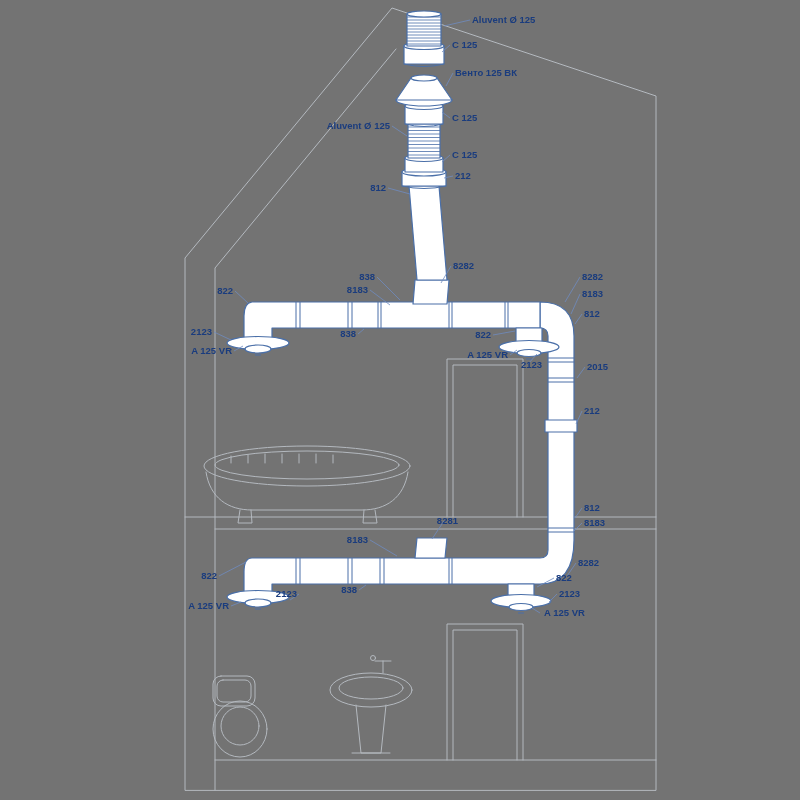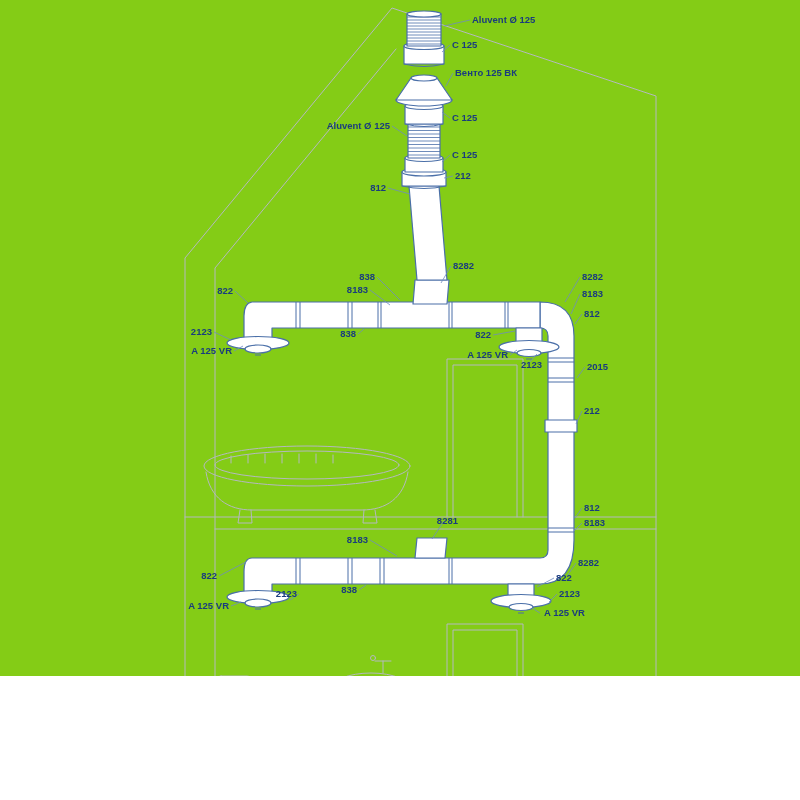--- a/index.html
+++ b/index.html
@@ -1,16 +1,16 @@
 <!DOCTYPE html>
 <html><head>
 <meta charset="utf-8">
 <style>
   html,body{margin:0;padding:0;background:#fff;}
-  .stage{position:relative;width:800px;height:676px;background:#84cc16;font-family:"Liberation Sans",sans-serif;}
+  .stage{position:relative;width:800px;height:800px;background:#737373;font-family:"Liberation Sans",sans-serif;}
   svg{display:block;}
   .house{stroke:#b4b9bf;stroke-width:1;fill:none;stroke-linecap:round;}
   .duct{stroke:#4a6fa8;stroke-width:1.2;fill:#fff;stroke-linejoin:round;}
   .ductline{stroke:#4a6fa8;stroke-width:1;fill:none;}
   .rib{stroke:#4a6fa8;stroke-width:0.8;fill:none;}
   .leader{stroke:#6f8cc0;stroke-width:0.8;fill:none;}
   .lbl{fill:#1a3c7e;font:600 9.5px "Liberation Sans",sans-serif;}
   .lblb{fill:#1a3c7e;font:700 9.5px "Liberation Sans",sans-serif;}
 </style>
 </head>

